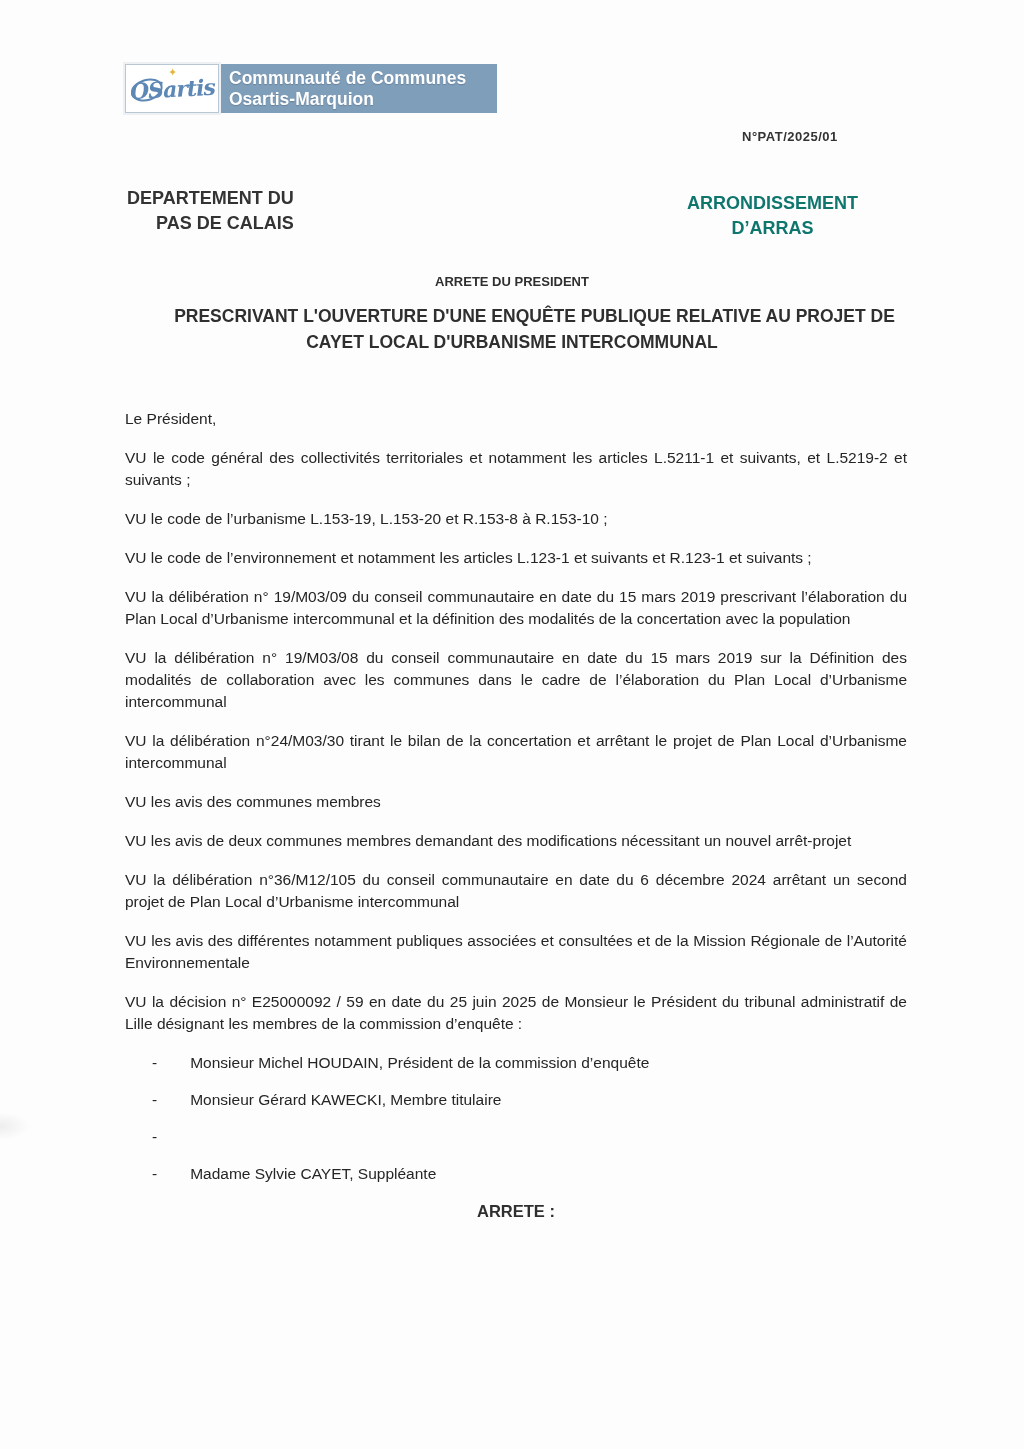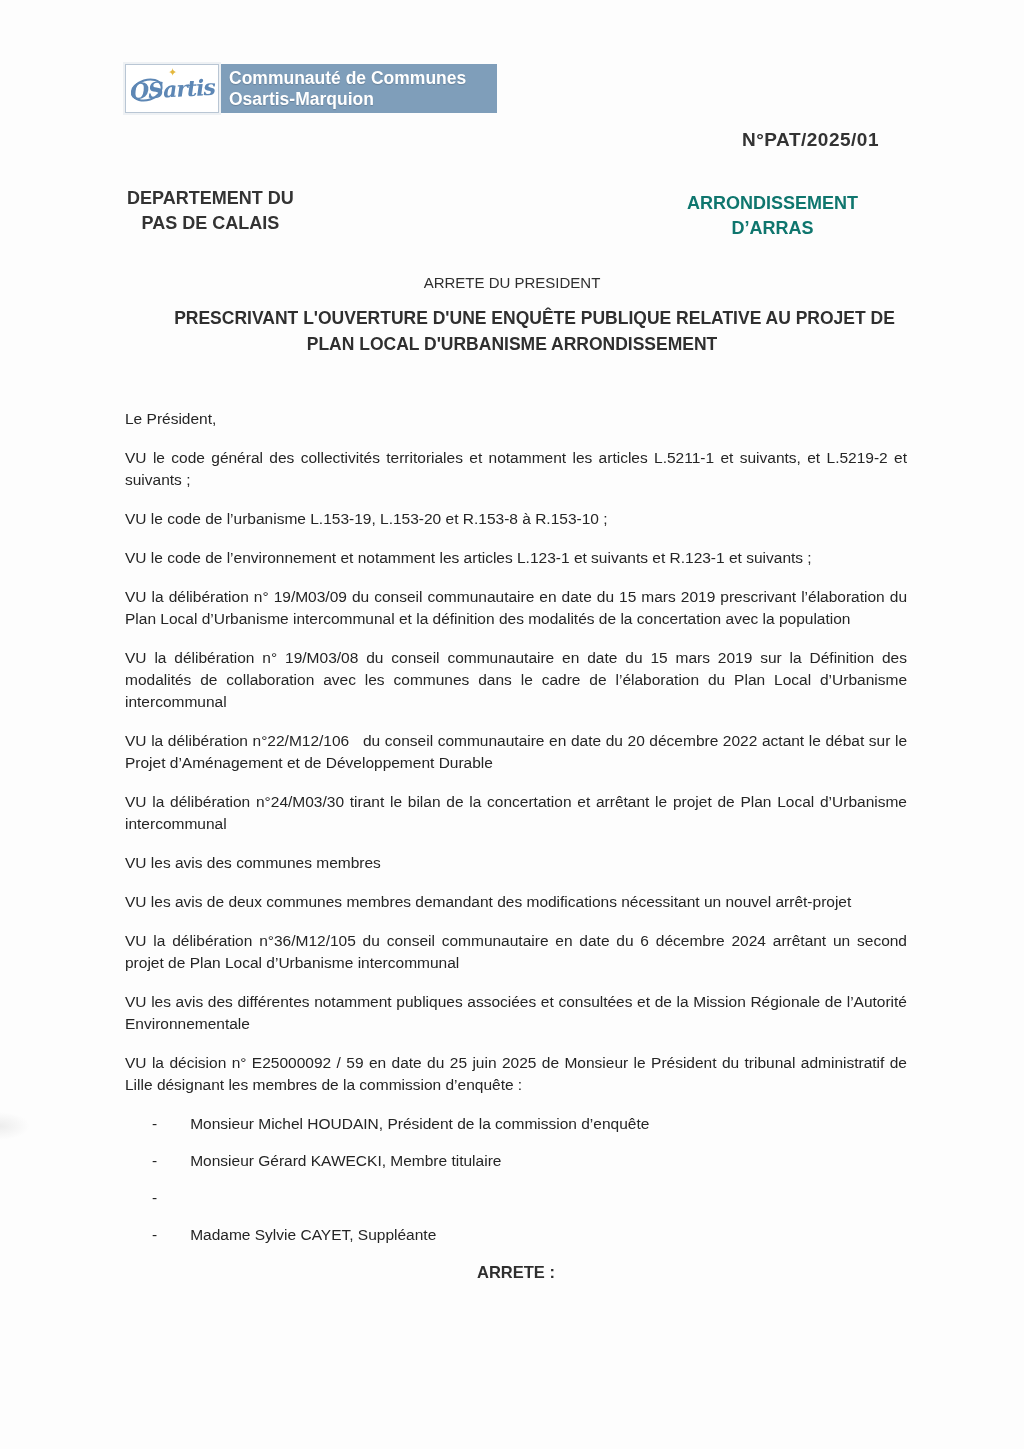--- a/index.html
+++ b/index.html
@@ -69,29 +69,29 @@
     justify-content: center;
     text-shadow: 0 1px 1px rgba(60,80,100,.35);
   }
 
   
   .doc-number {
     position: absolute;
     left: 742px;
     top: 129px;
     font-weight: bold;
-    font-size: 19px;
+    font-size: 13px;
     letter-spacing: .5px;
     color: #333;
   }
   .dept-block {
     position: absolute;
     left: 127px;
     top: 186px;
-    text-align: center;
+    text-align: right;
     font-weight: bold;
     font-size: 18px;
     line-height: 25px;
     color: #333;
   }
   .arrond-block {
     position: absolute;
     left: 655px;
     top: 191px;
     width: 235px;
@@ -104,21 +104,21 @@
 
   
   .titles {
     position: absolute;
     left: 0;
     right: 0;
     top: 274px;
     text-align: center;
     color: #2f2f2f;
   }
-  .titles .t1 { font-weight: normal; font-size: 15px; }
+  .titles .t1 { font-weight: bold; font-size: 13px; }
   .titles .t2 { font-weight: bold; font-size: 17.5px; margin-top: 17px; padding-left: 45px; }
   .titles .t3 { font-weight: bold; font-size: 17.5px; margin-top: 5px; }
 
   
   main {
     position: absolute;
     left: 125px;
     top: 408px;
     width: 782px;
     font-size: 15.5px;
@@ -182,32 +182,31 @@
   </div>
 
   <div class="arrond-block">
     <div>ARRONDISSEMENT</div>
     <div>D’ARRAS</div>
   </div>
 
   <div class="titles">
     <div class="t1">ARRETE DU PRESIDENT</div>
     <div class="t2">PRESCRIVANT L'OUVERTURE D'UNE ENQUÊTE PUBLIQUE RELATIVE AU PROJET DE</div>
-    <div class="t3">PLAN LOCAL D'URBANISME ARRONDISSEMENT</div>
+    <div class="t3">CAYET LOCAL D'URBANISME INTERCOMMUNAL</div>
   </div>
 
   <main>
     <p class="salutation">Le Président,</p>
 
     <p class="para">VU le code général des collectivités territoriales et notamment les articles L.5211-1 et suivants, et L.5219-2 et suivants ;</p>
     <p class="para">VU le code de l’urbanisme L.153-19, L.153-20 et R.153-8 à R.153-10 ;</p>
     <p class="para">VU le code de l’environnement et notamment les articles L.123-1 et suivants et R.123-1 et suivants ;</p>
     <p class="para">VU la délibération n° 19/M03/09 du conseil communautaire en date du 15 mars 2019 prescrivant l’élaboration du Plan Local d’Urbanisme intercommunal et la définition des modalités de la concertation avec la population</p>
     <p class="para">VU la délibération n° 19/M03/08 du conseil communautaire en date du 15 mars 2019 sur la Définition des modalités de collaboration avec les communes dans le cadre de l’élaboration du Plan Local d’Urbanisme intercommunal</p>
-    <p class="para">VU la délibération n°22/M12/106   du conseil communautaire en date du 20 décembre 2022 actant le débat sur le Projet d’Aménagement et de Développement Durable</p>
     <p class="para">VU la délibération n°24/M03/30 tirant le bilan de la concertation et arrêtant le projet de Plan Local d’Urbanisme intercommunal</p>
     <p class="para">VU les avis des communes membres</p>
     <p class="para">VU les avis de deux communes membres demandant des modifications nécessitant un nouvel arrêt-projet</p>
     <p class="para">VU la délibération n°36/M12/105 du conseil communautaire en date du 6 décembre 2024 arrêtant un second projet de Plan Local d’Urbanisme intercommunal</p>
     <p class="para">VU les avis des différentes notamment publiques associées et consultées et de la Mission Régionale de l’Autorité Environnementale</p>
     <p class="para">VU la décision n° E25000092 / 59 en date du 25 juin 2025 de Monsieur le Président du tribunal administratif de Lille désignant les membres de la commission d’enquête :</p>
 
     <ul class="member-list">
       <li>
         <span class="dash">-</span>

